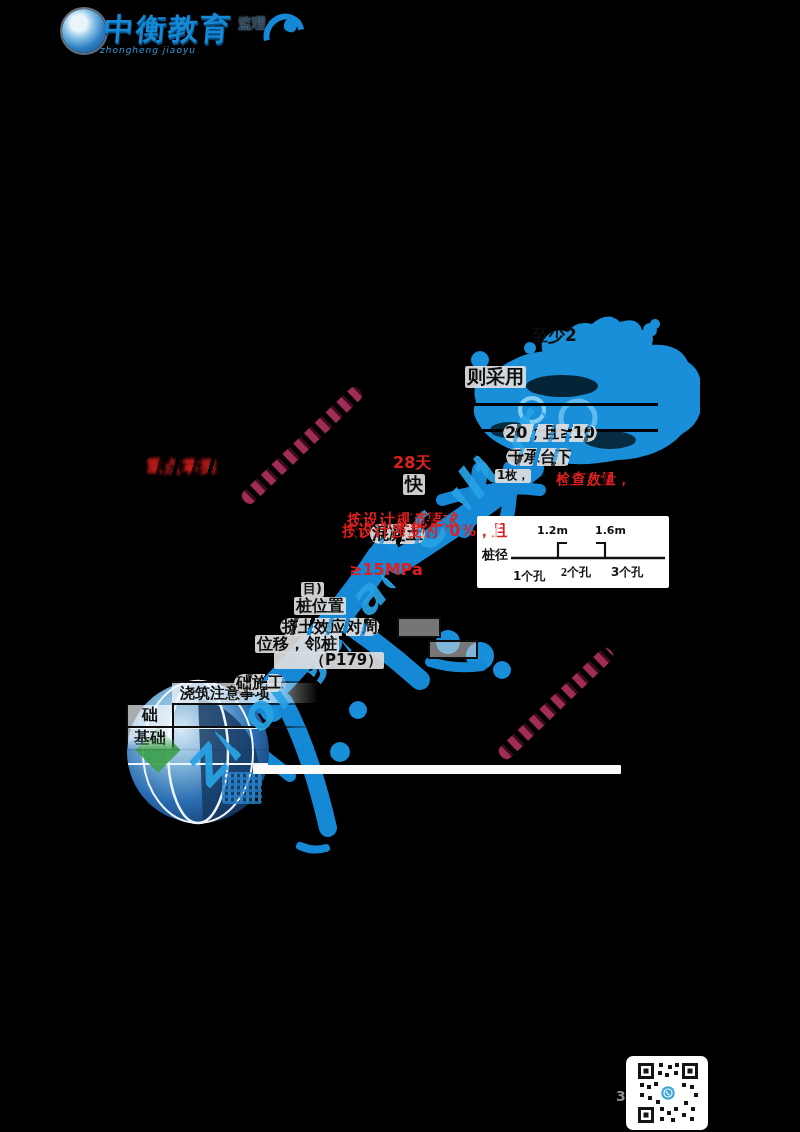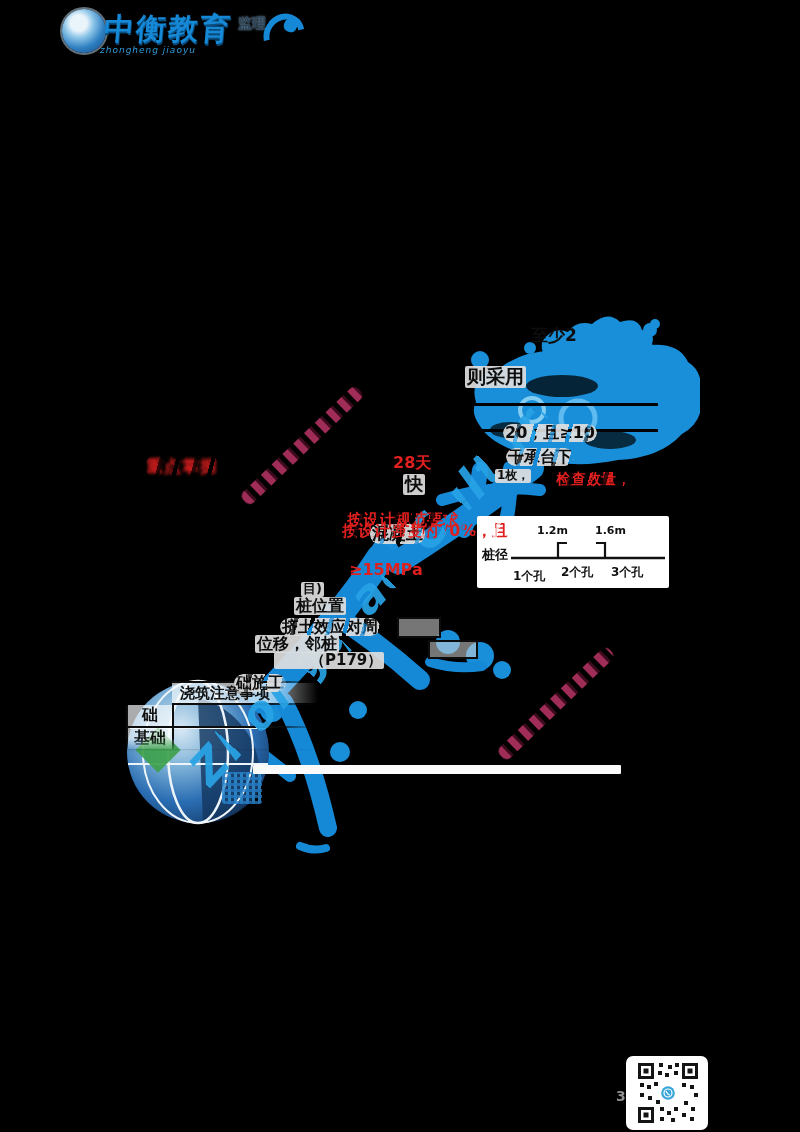--- a/index.html
+++ b/index.html
@@ -148,21 +148,21 @@
   <div id="diagram" class="abs">
     <span class="dlab" style="left:5px;top:30px;font-size:13px;">桩径</span>
     <svg class="abs" style="left:0;top:0;" width="192" height="72" viewBox="0 0 192 72">
       <line x1="34" y1="42" x2="188" y2="42" stroke="#111" stroke-width="2.6"></line>
       <path d="M90,27 h-9 v15" fill="none" stroke="#111" stroke-width="2.2"></path>
       <path d="M119,27 h9 v15" fill="none" stroke="#111" stroke-width="2.2"></path>
     </svg>
     <span class="dlab" style="left:60px;top:8px;font-size:11px;">1.2m</span>
     <span class="dlab" style="left:118px;top:8px;font-size:11px;">1.6m</span>
     <span class="dlab" style="left:36px;top:52px;font-size:12px;">1个孔</span>
-    <span class="dlab" style="left:84px;top:48px;font-size:12px;">2个孔</span>
+    <span class="dlab" style="left:84px;top:48px;font-size:12px;font-family:Liberation Serif, serif;">2个孔</span>
     <span class="dlab" style="left:134px;top:48px;font-size:12px;">3个孔</span>
   </div>
 
   <div class="abs wm-pinyin" style="left:218px;top:742px;">Zhongqiao Culture</div>
 
   <div class="abs frag" style="left:531px;top:326px;font-size:17px;">至少2</div>
   <div class="abs frag patch" style="left:465px;top:366px;font-size:19px;">则采用</div>
   <div class="abs frag patch ragged" style="left:503px;top:424px;font-size:16px;">20，且≥10</div>
   <div class="abs frag patch ragged" style="left:506px;top:448px;font-size:16px;">干承台下</div>
   <div class="abs frag patch" style="left:495px;top:469px;font-size:12px;">1枚，</div>

